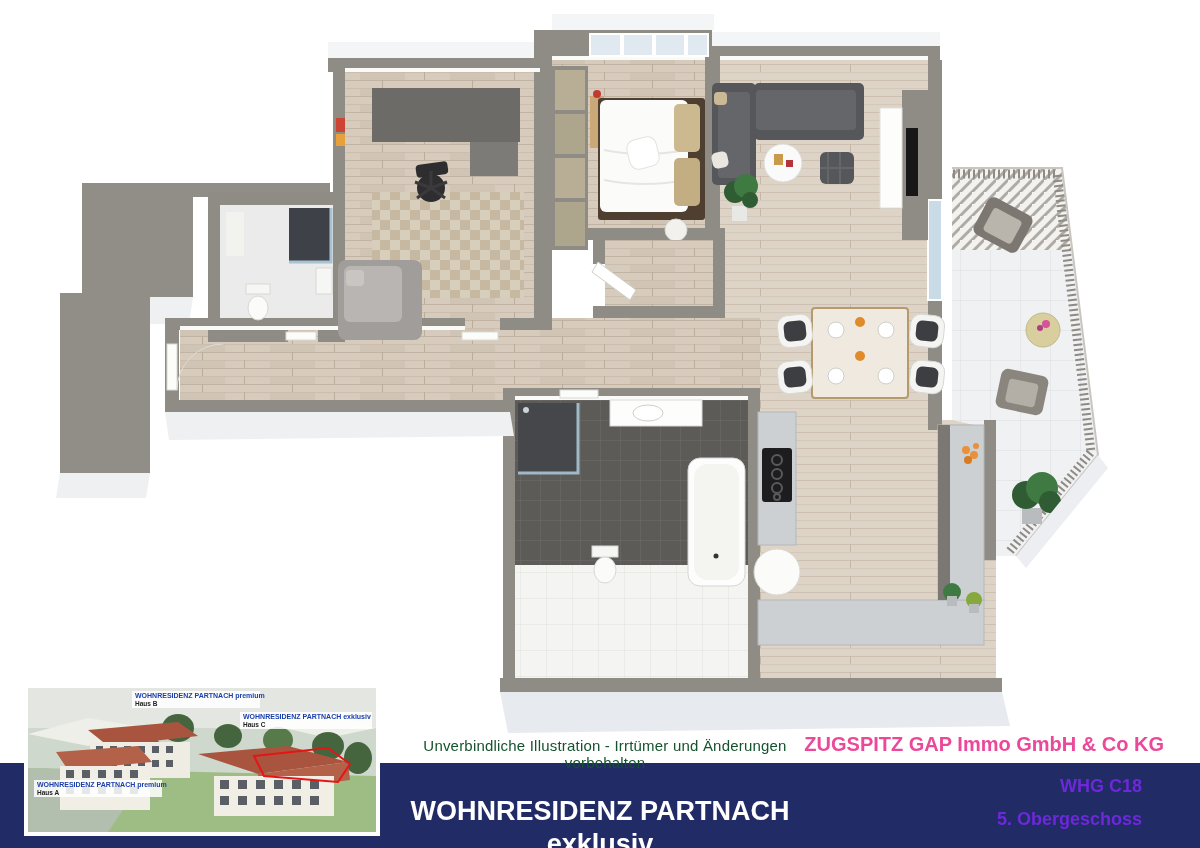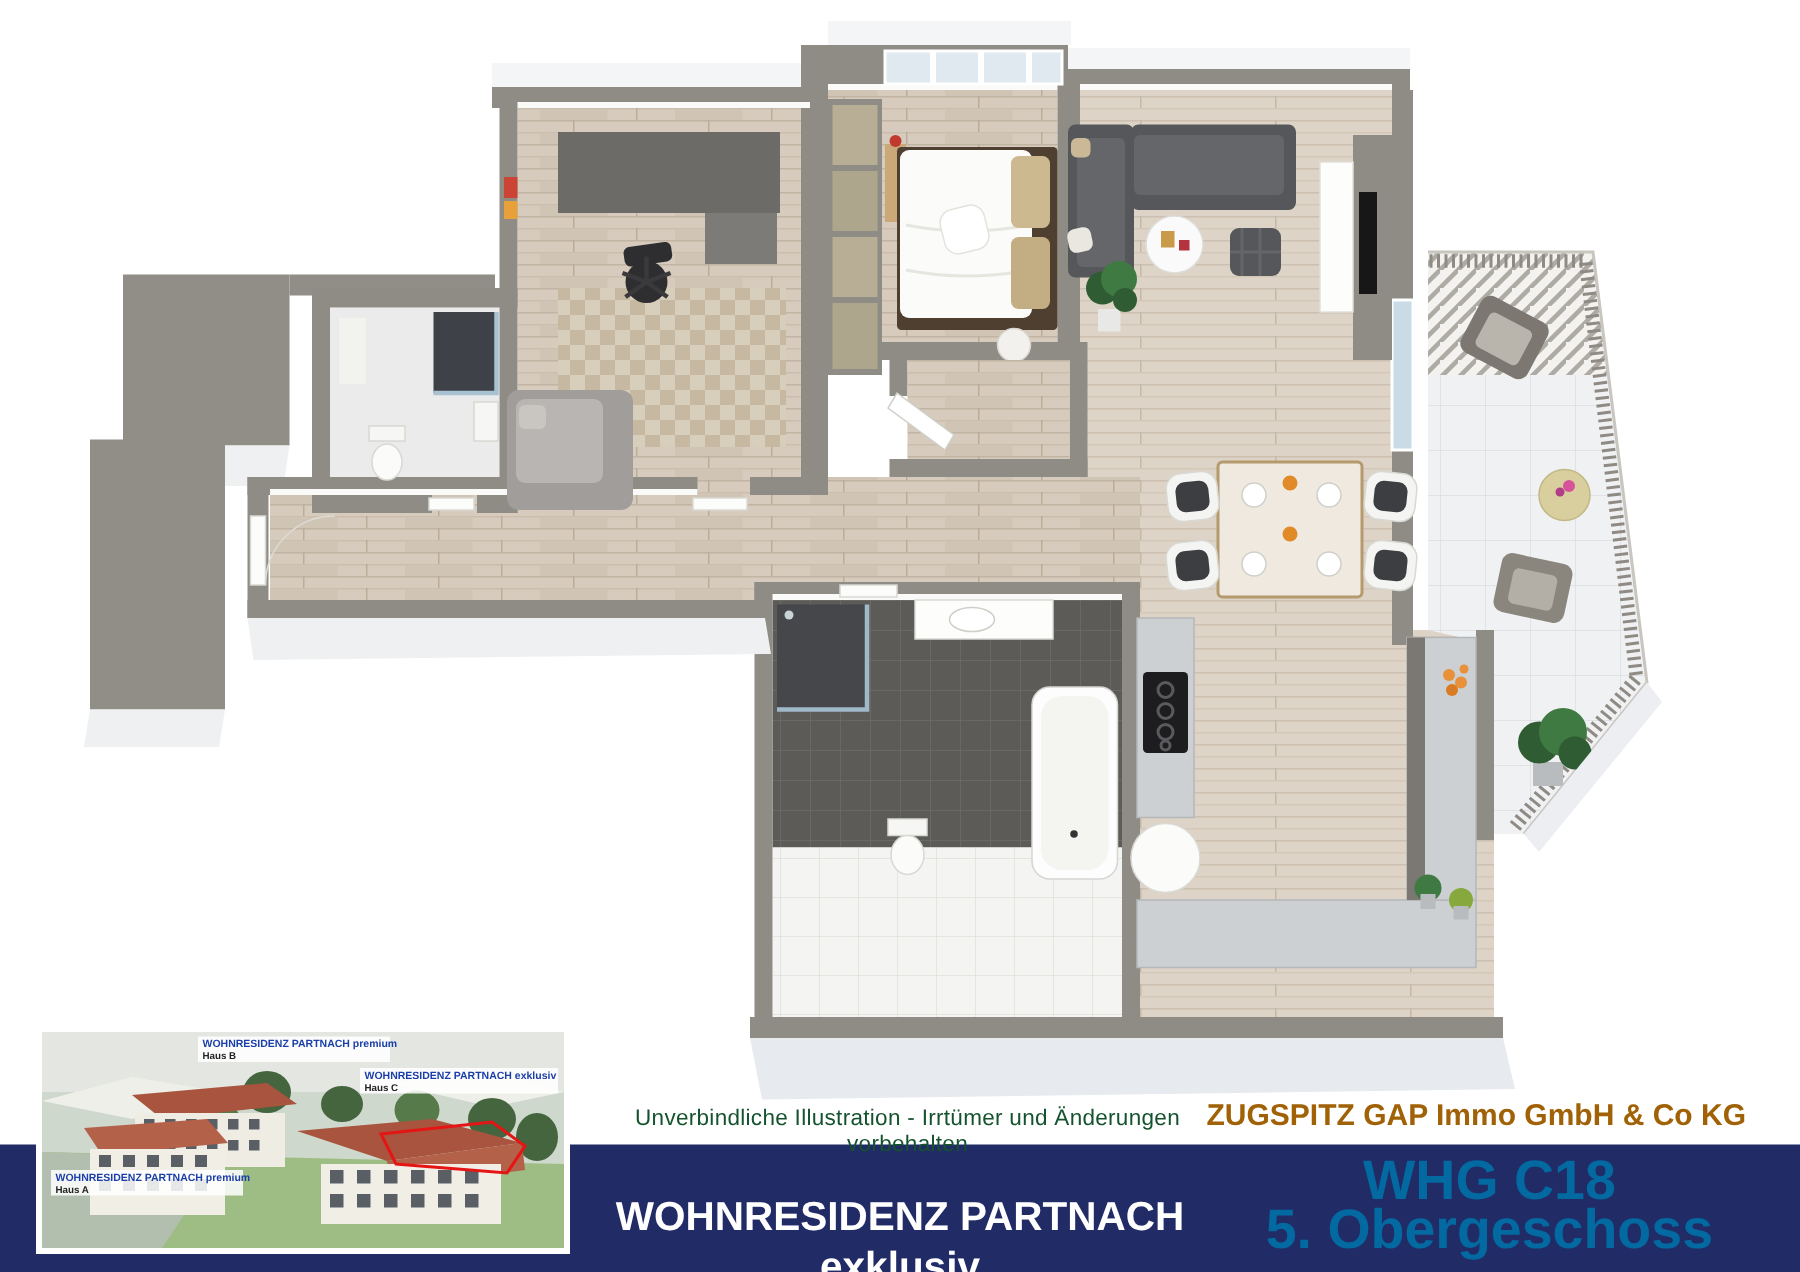--- a/index.html
+++ b/index.html
@@ -2,26 +2,26 @@
 <html><head>
 <meta charset="utf-8">
 <style>
   html,body{margin:0;padding:0;background:#ffffff;}
   #page{position:relative;width:1200px;height:848px;background:#ffffff;overflow:hidden;
         font-family:"Liberation Sans", sans-serif;}
   #plan-svg{position:absolute;left:0;top:0;}
   
   #disclaimer{position:absolute;left:405px;top:737px;width:400px;text-align:center;
               font-size:15px;color:#14532d;letter-spacing:.2px;}
-  #company{position:absolute;right:36px;top:733px;font-size:20px;font-weight:700;color:#a16207;}
+  #company{position:absolute;right:36px;top:733px;font-size:20px;font-weight:700;color:#ec4899;}
   #navy-bar{position:absolute;left:0;top:763px;width:1200px;height:85px;background:#212b66;}
   #title-block{position:absolute;left:0;top:770px;width:1200px;text-align:center;color:#ffffff;
                font-weight:700;font-size:27px;line-height:33px;margin-top:25px;}
-  #unit-block{position:absolute;right:58px;top:770px;text-align:center;color:#0369a1;
-              font-weight:700;font-size:37px;line-height:33px;}
+  #unit-block{position:absolute;right:58px;top:770px;text-align:right;color:#6d28d9;
+              font-weight:700;font-size:18px;line-height:33px;}
   #inset{position:absolute;left:24px;top:684px;width:348px;height:144px;background:#ffffff;
          padding:4px;}
   #inset svg{display:block;}
 </style>
 </head>
 <body>
 <div id="page">
 
 <svg id="plan-svg" width="1200" height="760" viewBox="0 0 1200 760">
   <defs>

